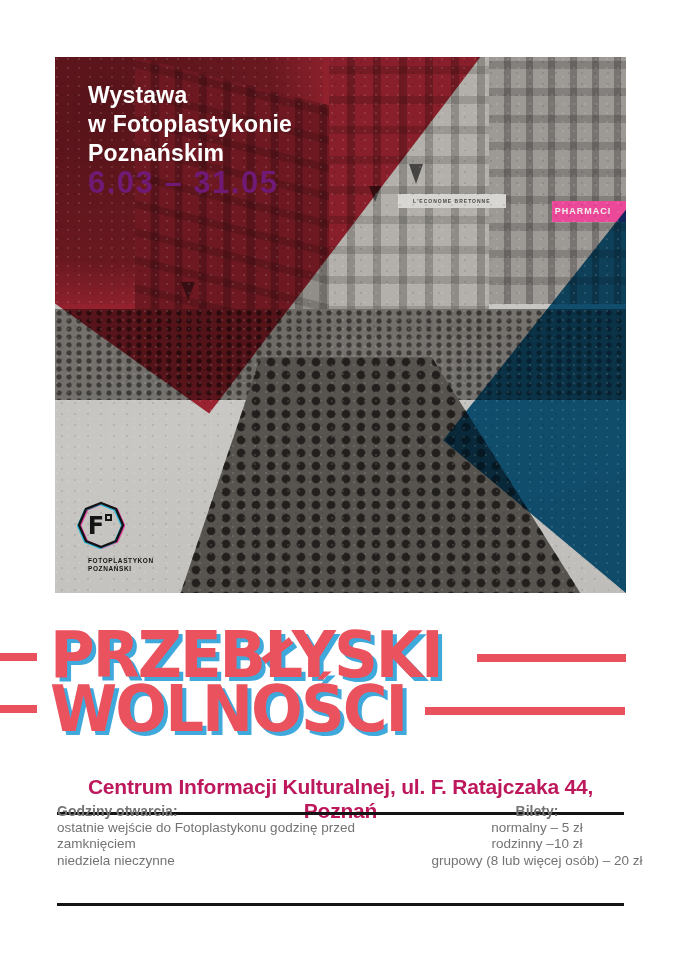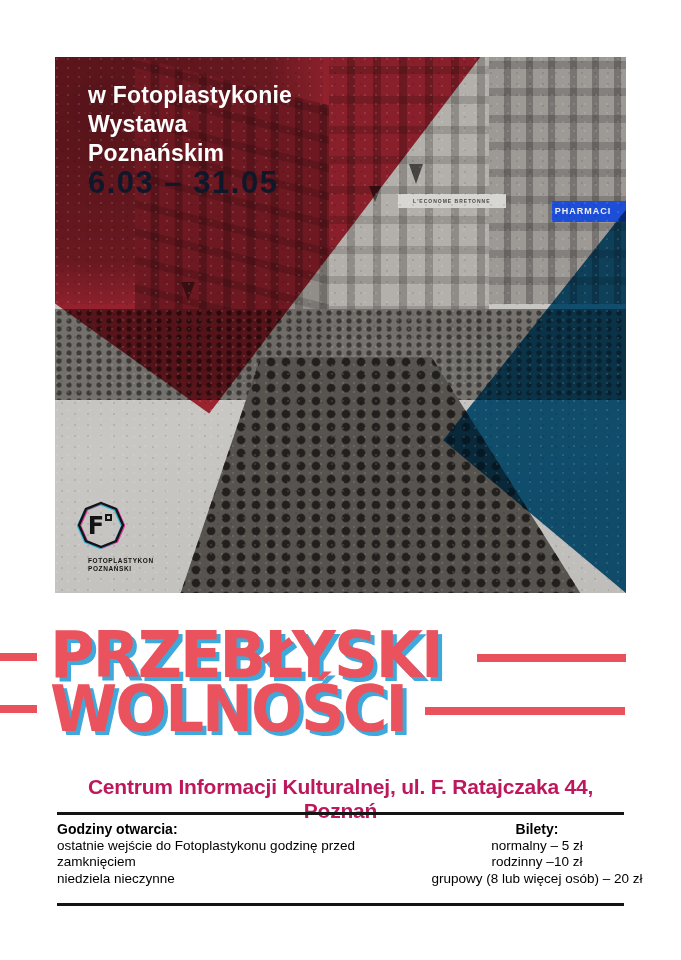--- a/index.html
+++ b/index.html
@@ -31,21 +31,21 @@
       repeating-linear-gradient(0deg, transparent 0 19px, rgba(40,38,36,.22) 19px 27px),
       #9d9a96; }
   .flag { position:absolute; width:0; height:0; border-style:solid; opacity:.8; }
   .flag1 { left:55%; top:24%; border-width:16px 6px 0 6px; border-color:#333 transparent transparent transparent; }
   .flag2 { left:62%; top:20%; border-width:20px 7px 0 7px; border-color:#2a2a2a transparent transparent transparent; }
   .flag3 { left:22%; top:42%; border-width:18px 7px 0 7px; border-color:#3a3a3a transparent transparent transparent; }
   .sign-bretonne { position:absolute; left:60%; top:25.5%; width:19%; height:2.6%;
     background:#d8d6d2; color:#4a4846; font-size:5px; font-weight:bold; letter-spacing:1px;
     display:flex; align-items:center; justify-content:center; overflow:hidden; }
   .sign-pharmacy { position:absolute; left:87%; top:26.8%; width:13%; height:4%;
-    background:#1d4ed8; color:#efeeec; font-size:9px; font-weight:bold; letter-spacing:1px;
+    background:#ec4899; color:#efeeec; font-size:9px; font-weight:bold; letter-spacing:1px;
     display:flex; align-items:center; justify-content:flex-start; padding-left:3px; overflow:hidden; }
   .crowd-band { position:absolute; left:0; top:47%; width:100%; height:17%;
     background-image:radial-gradient(circle at 4px 4px, rgba(40,38,36,.85) 2px, transparent 3.2px);
     background-size:10px 8px; background-color:#6e6b67; opacity:.92; }
   .crowd-column { position:absolute; left:0; top:0; width:100%; height:100%;
     clip-path:polygon(36% 56%, 66% 56%, 92% 100%, 22% 100%);
     background-image:radial-gradient(circle at 6px 6px, rgba(28,26,24,.9) 3.5px, transparent 5px);
     background-size:15px 13px; background-color:#57544f; }
   .overlay-red { position:absolute; inset:0; background:#c22d3e; mix-blend-mode:multiply;
     clip-path:polygon(0 0, 74.5% 0, 27% 66.5%, 0 46%); }
@@ -53,21 +53,21 @@
     clip-path:polygon(68% 71.5%, 100% 28.5%, 100% 100%); }
   .overlay-blue2 { position:absolute; inset:0; background:rgba(8,40,66,.35);
     clip-path:polygon(68% 71.5%, 100% 28.5%, 100% 100%); }
   .grain { position:absolute; inset:0; opacity:.18;
     background-image:radial-gradient(circle at 2px 2px, rgba(255,255,255,.6) 0.7px, transparent 1.4px),
                      radial-gradient(circle at 7px 5px, rgba(0,0,0,.5) 0.7px, transparent 1.4px);
     background-size:11px 9px, 13px 11px; }
 
   .photo-header { position:absolute; left:33px; top:24px; color:#ffffff;
     font-size:23px; line-height:29px; font-weight:bold; letter-spacing:.2px; }
-  .photo-dates { position:absolute; left:33px; top:108px; color:#0f172a;
+  .photo-dates { position:absolute; left:33px; top:108px; color:#701a75;
     font-size:31px; font-weight:bold; letter-spacing:1.5px; }
 
   .logo { position:absolute; left:22px; top:444px; width:48px; height:48px; }
   .logo-caption { position:absolute; left:33px; top:500px; color:#151413;
     font-size:6.5px; line-height:7.5px; font-weight:bold; letter-spacing:.6px; }
 
   
   .title-line { position:absolute; left:50px; font-family:"DejaVu Sans", sans-serif;
     font-weight:800; font-size:61px; line-height:54px; letter-spacing:-2px;
     color:#ea525e; text-shadow:4px 4px 0 #3fa9dc; transform:scaleY(1.06); transform-origin:left top; }
@@ -78,21 +78,21 @@
   .dash-l1-right { left:477px; top:654px; width:149px; }
   .dash-l2-left  { left:0;   top:705px; width:37px; }
   .dash-l2-right { left:425px; top:707px; width:200px; }
 
   
   .address { position:absolute; left:57px; top:775px; width:567px; text-align:center;
     color:#be185d; font-size:21px; font-weight:bold; letter-spacing:-.2px; }
   .rule { position:absolute; left:57px; width:567px; height:2.5px; background:#141414; }
   .rule-1 { top:812px; }
   .rule-2 { top:903px; }
-  .col { position:absolute; top:821px; color:#000000; font-size:13.5px; line-height:16.2px; }
+  .col { position:absolute; top:803px; color:#737373; font-size:13.5px; line-height:16.2px; }
   .col-hours { left:57px; width:345px; }
   .col-tickets { left:407px; width:260px;text-align:center; }
   .col-heading { font-weight:bold; font-size:14px; margin-bottom:1px; }
 </style>
 </head>
 <body>
 
 <div class="poster">
 
   <div class="photo">
@@ -107,22 +107,22 @@
     <div class="sign-bretonne">L'ECONOME BRETONNE</div>
     <div class="sign-pharmacy">PHARMACI</div>
     <div class="crowd-band"></div>
     <div class="crowd-column"></div>
     <div class="overlay-red"></div>
     <div class="overlay-blue"></div>
     <div class="overlay-blue2"></div>
     <div class="grain"></div>
 
     <div class="photo-header">
+      <div>Wystawa</div>
       <div>w Fotoplastykonie</div>
-      <div>Wystawa</div>
       <div>Poznańskim</div>
     </div>
     <div class="photo-dates">6.03 – 31.05</div>
 
     <svg class="logo" viewBox="0 0 48 48">
       <polygon points="24,2 39,8 46,24 39,40 24,46 9,40 2,24 9,8" fill="none" stroke="#e23ba0" stroke-width="2.2" transform="translate(1.2,0.6)"></polygon>
       <polygon points="24,2 39,8 46,24 39,40 24,46 9,40 2,24 9,8" fill="none" stroke="#29b6d8" stroke-width="2.2" transform="translate(-1,1)"></polygon>
       <polygon points="24,2 39,8 46,24 39,40 24,46 9,40 2,24 9,8" fill="none" stroke="#141414" stroke-width="2.4"></polygon>
       <text x="19" y="33" font-family="DejaVu Sans, sans-serif" font-size="24" font-weight="bold" fill="#141414" text-anchor="middle">F</text>
       <rect x="29" y="14" width="5" height="5" fill="none" stroke="#141414" stroke-width="2"></rect>

